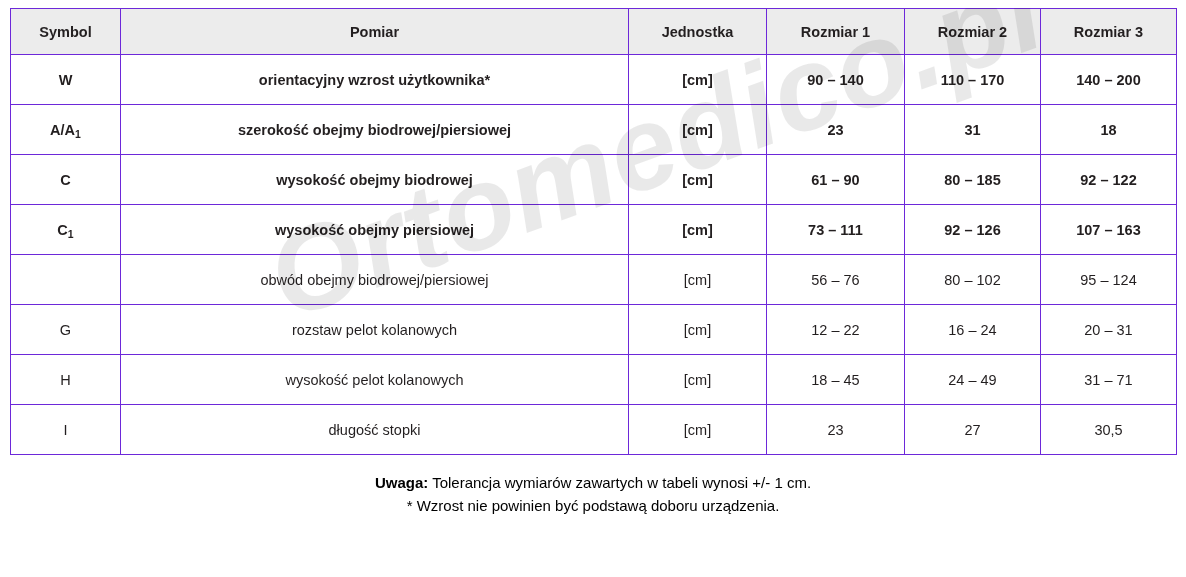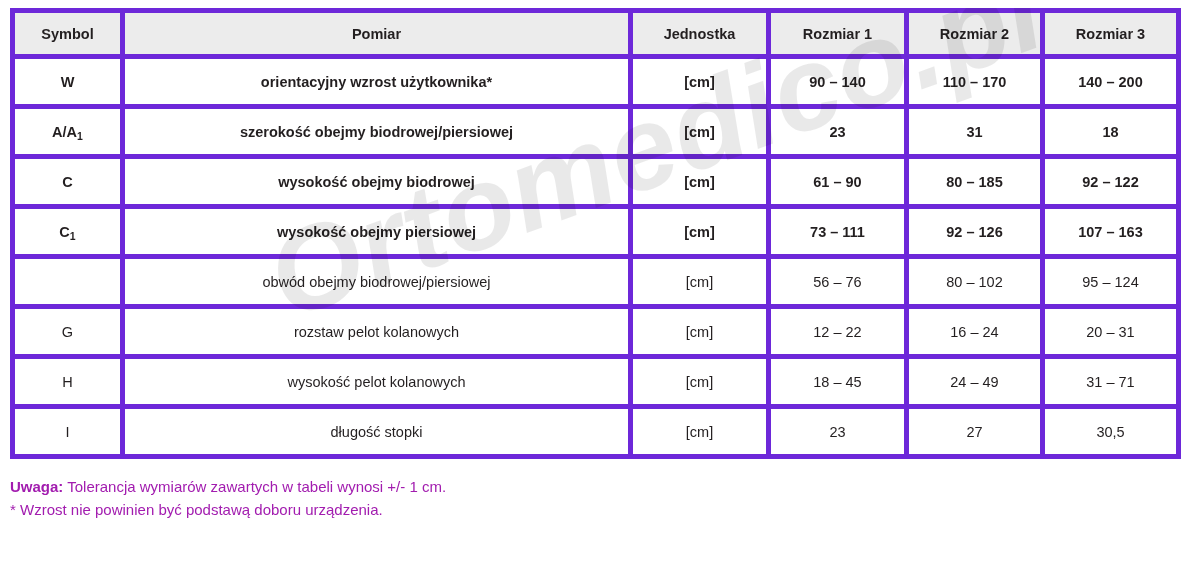--- a/index.html
+++ b/index.html
@@ -51,21 +51,21 @@
   table.size-table {
     border-collapse: collapse;
     width: 1166px;
     margin: 8px 10px 0 10px;
     table-layout: fixed;
     position: relative;
     z-index: 1;
   }
   table.size-table th,
   table.size-table td {
-    border: 5px solid #6d28d9;
+    border: 1px solid #6d28d9;
     text-align: center;
     vertical-align: middle;
     font-size: 14.5px;
     padding: 0;
     height: 50px;
     box-sizing: border-box;
   }
   table.size-table thead th {
     background: #ececec;
     font-weight: bold;
@@ -100,21 +100,22 @@
   }
 
   .notes {
     margin: 16px 10px 0 10px;
     font-size: 15px;
     line-height: 1.55;
     position: relative;
     z-index: 6;
   }
   .notes .note-line {
-    color: #a21caf;
+    color: #000000;
+    text-align: center;
   }
   .notes .note-strong {
     font-weight: bold;
   }
 </style>
 </head>
 <body>
 
 <div class="page">
 

